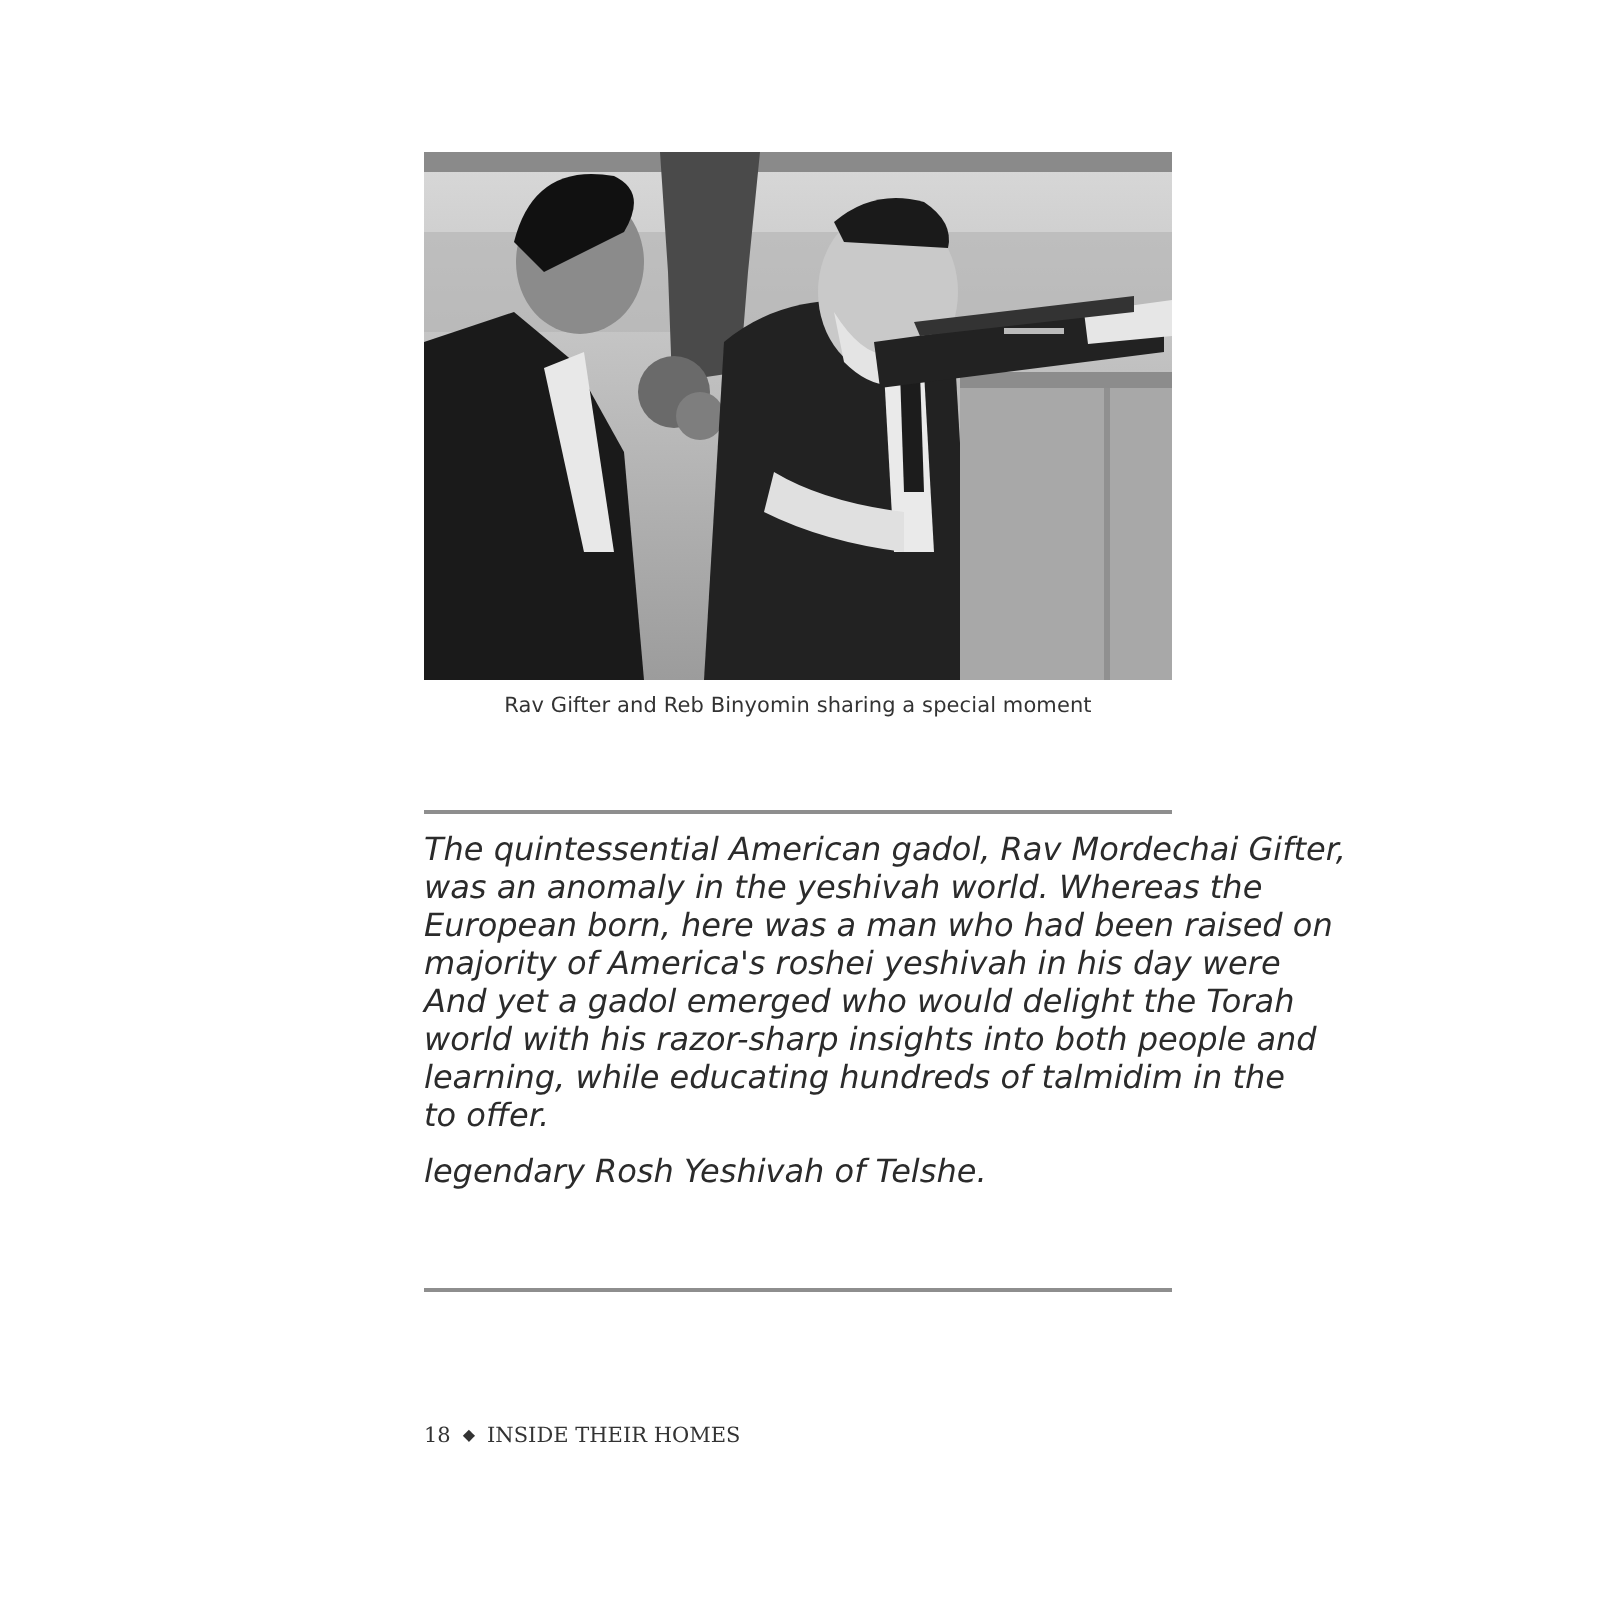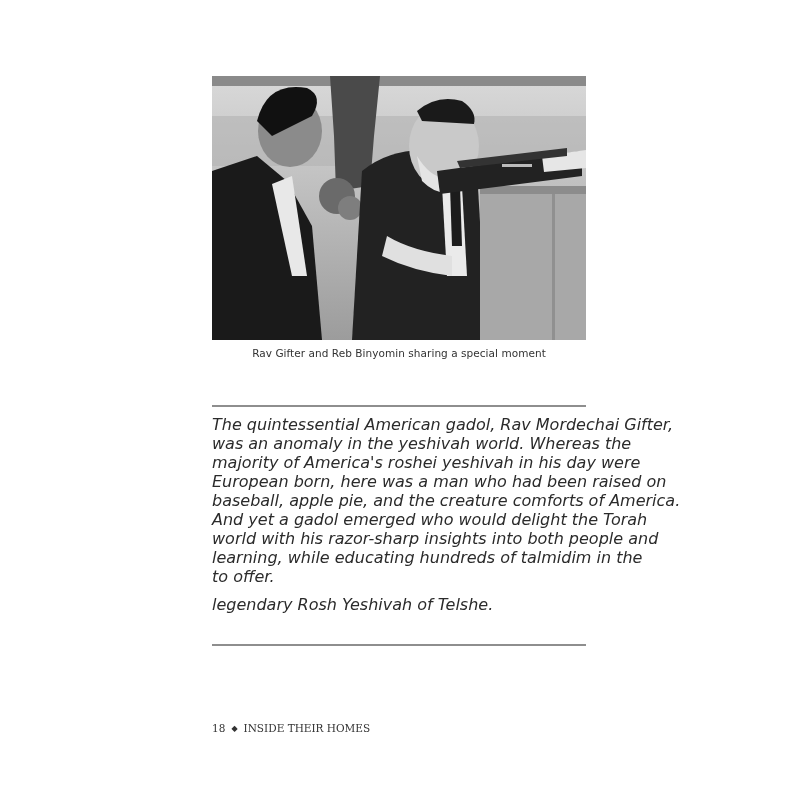--- a/index.html
+++ b/index.html
@@ -75,21 +75,20 @@
     }
 
     .footer {
       position: absolute;
       left: 212px;
       top: 712px;
       font-family: "DejaVu Serif", serif;
       font-size: 10.5px;
       color: #333;
       white-space: nowrap;
-      margin-top: 10px;
     }
     .footer .bullet {
       display: inline-block;
       margin: 0 6px;
       font-size: 8px;
       vertical-align: 1px;
     }
   </style>
 </head>
 <body>
@@ -140,23 +139,22 @@
   </div>
 
   <div class="caption">Rav Gifter and Reb Binyomin sharing a special moment</div>
 
   <div class="rule top"></div>
 
   <div class="body-text">
     <p>
       <span class="line">The quintessential American gadol, Rav Mordechai Gifter,</span>
       <span class="line">was an anomaly in the yeshivah world. Whereas the</span>
+      <span class="line">European born, here was a man who had been raised on</span>
       <span class="line">majority of America's roshei yeshivah in his day were</span>
-      <span class="line">European born, here was a man who had been raised on</span>
-      <span class="line">baseball, apple pie, and the creature comforts of America.</span>
       <span class="line">And yet a gadol emerged who would delight the Torah</span>
       <span class="line">world with his razor-sharp insights into both people and</span>
       <span class="line">learning, while educating hundreds of talmidim in the</span>
       <span class="line">to offer.</span>
     </p>
     <p>
       <span class="line">legendary Rosh Yeshivah of Telshe.</span>
     </p>
   </div>
 

